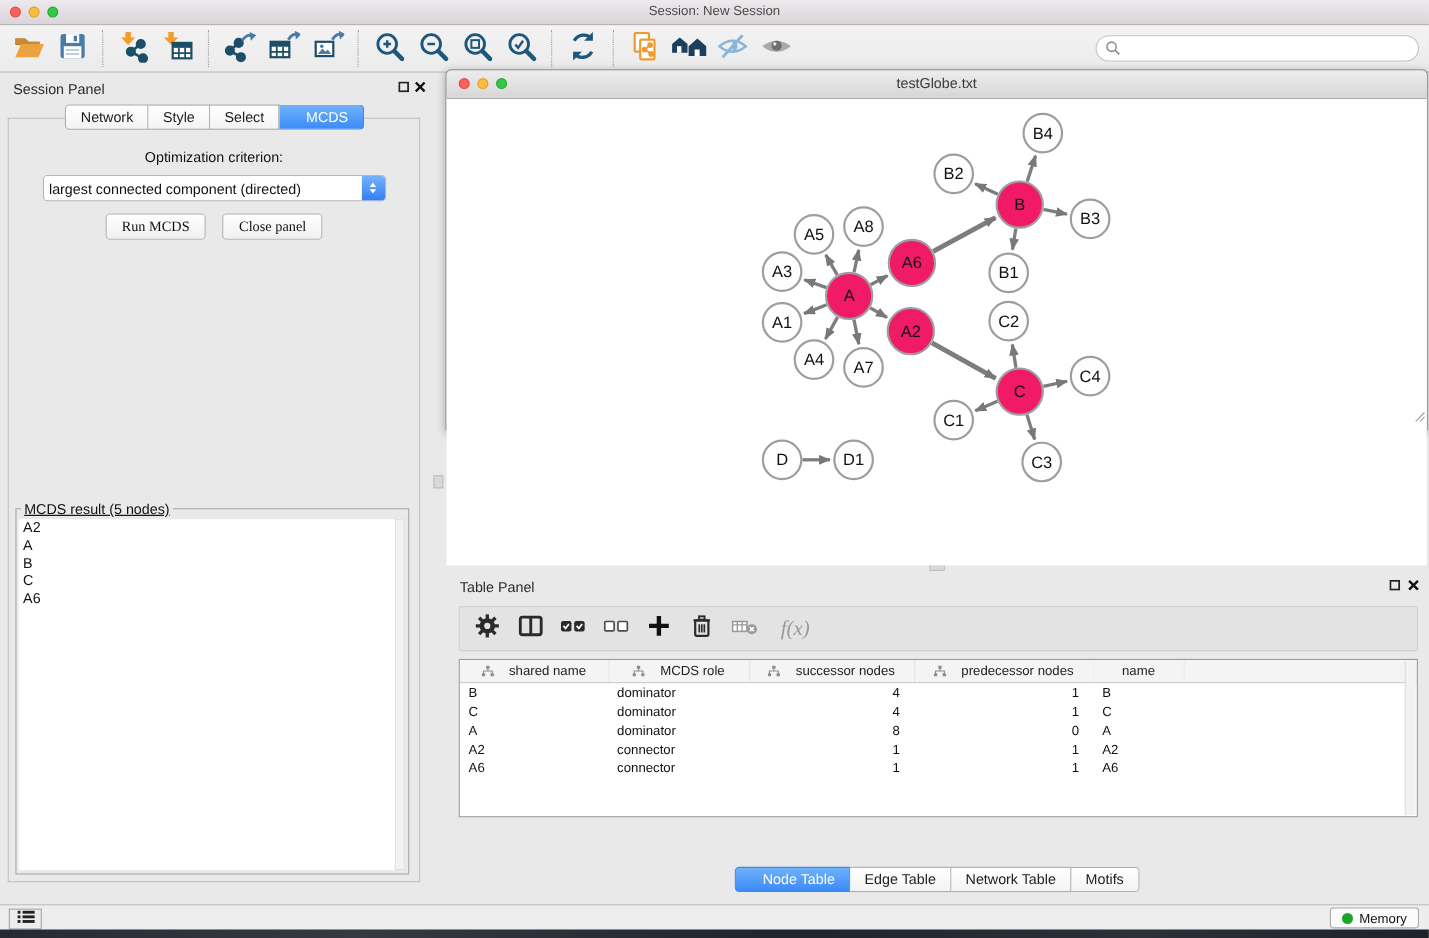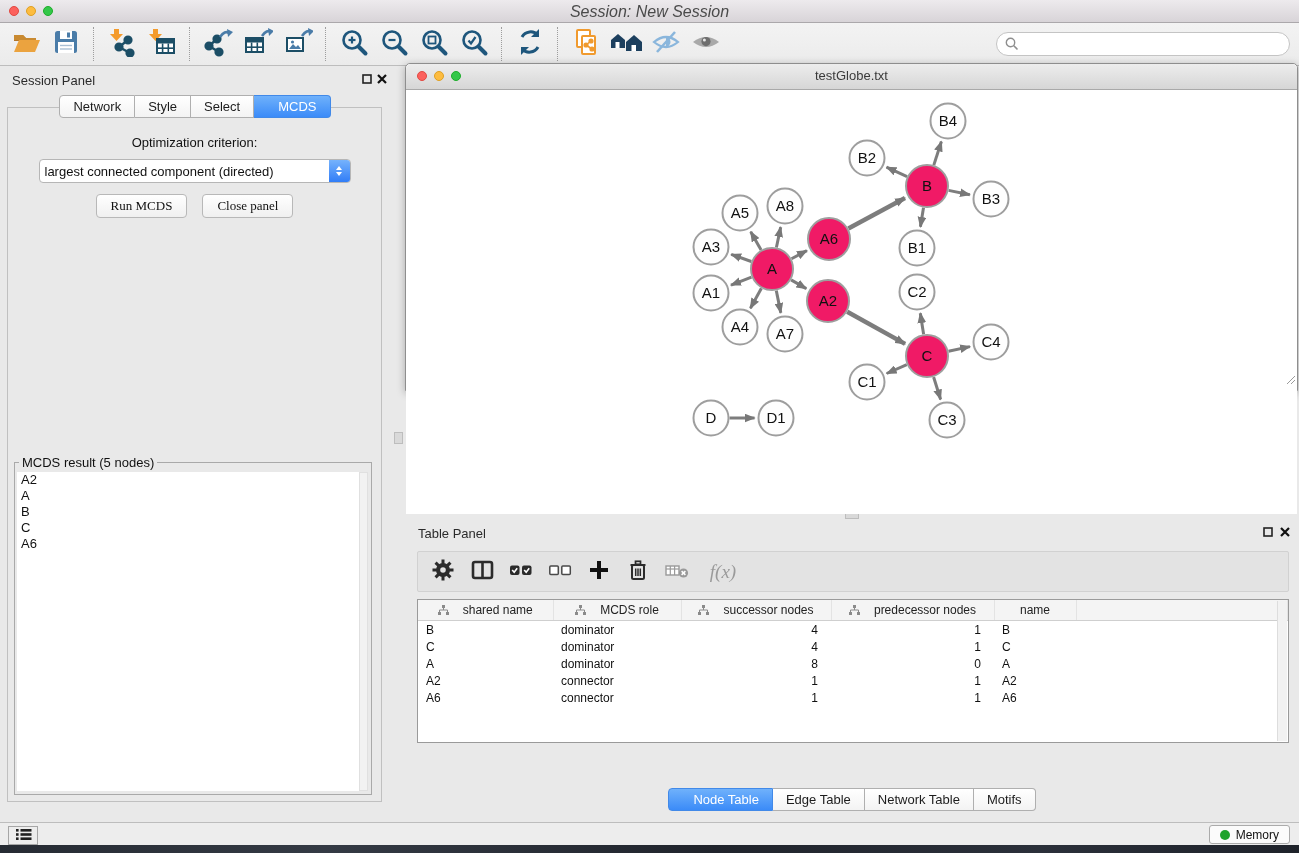--- a/index.html
+++ b/index.html
@@ -5,21 +5,21 @@
   html,body{margin:0;padding:0;}
   body{
     width:1299px;height:853px;position:relative;overflow:hidden;
     font-family:"Liberation Sans",sans-serif;background:#E9E9E9;
     -webkit-font-smoothing:antialiased;
   }
   
   #titlebar{position:absolute;left:0;top:0;width:1299px;height:22px;
     background:linear-gradient(#EDEAED,#D8D4D8);border-bottom:1px solid #ABA8AB;}
   #titlebar .title{position:absolute;left:0;right:0;top:3px;text-align:center;
-    font-size:16px;color:#4A4A4A;font-style:italic;}
+    font-size:12px;color:#4A4A4A;}
   .lights{position:absolute;left:9px;top:6px;display:flex;gap:7px;}
   .light{width:10px;height:10px;border-radius:50%;display:inline-block;}
   .light.red{background:#FC615D;border:1px solid #E14942;box-sizing:border-box;}
   .light.yellow{background:#FDBC40;border:1px solid #DFA023;box-sizing:border-box;}
   .light.green{background:#34C749;border:1px solid #1DAD2B;box-sizing:border-box;}
   
   #toolbar{position:absolute;left:0;top:23px;width:1299px;height:43px;
     background:linear-gradient(#F3F3F3,#EBEBEB);border-bottom:1px solid #BDBDBD;
     display:flex;align-items:center;padding-left:6px;box-sizing:border-box;}
   .tbtn{width:40px;height:34px;display:flex;align-items:center;justify-content:center;}
@@ -48,21 +48,21 @@
     border-radius:4px;height:24px;width:312px;margin:9px auto 0;box-sizing:border-box;overflow:hidden;}
   .combo-text{flex:1;font-size:13px;color:#111;padding-left:5px;white-space:nowrap;}
   .combo-cap{width:21px;height:24px;background:linear-gradient(#79B5FC,#2E7BF7);
     display:flex;flex-direction:column;align-items:center;justify-content:center;gap:2px;}
   .tri-up{width:0;height:0;border-left:3.5px solid transparent;border-right:3.5px solid transparent;border-bottom:4.5px solid #fff;}
   .tri-down{width:0;height:0;border-left:3.5px solid transparent;border-right:3.5px solid transparent;border-top:4.5px solid #fff;}
   #cp-buttons{display:flex;justify-content:center;gap:15px;margin-top:11px;}
   .mac-btn{background:linear-gradient(#FFFFFF,#F0F0F0);border:1px solid #B8B8B8;border-radius:4px;
     font-size:13px;color:#111;padding:3px 14px;font-family:Liberation Serif, serif;}
   #mcds-fieldset{position:absolute;left:6px;top:347px;width:356px;height:338px;
-    border:1px solid #A9A9A9;margin:0;padding:0;}
+    border:1px solid #A9A9A9;margin:0;padding:0;text-decoration:underline;}
   #mcds-fieldset legend{font-size:13px;color:#111;margin-left:4px;padding:0 3px;}
   #mcds-listbox{position:absolute;left:2px;top:2px;right:12px;bottom:3px;background:#fff;overflow:hidden;}
   #mcds-scroll{position:absolute;right:3px;top:2px;bottom:3px;width:9px;background:#F2F2F2;border:1px solid #E0E0E0;box-sizing:border-box;}
   .mcds-item{font-size:13px;line-height:16px;padding-left:4px;color:#111;}
   
   .split-handle{position:absolute;background:#D9D9D9;border:1px solid #BDBDBD;box-sizing:border-box;}
   
   #network-window{position:absolute;left:405px;top:63px;width:893px;height:328px;
     border:1px solid #8E8E8E;border-radius:5px 5px 0 0;background:#fff;
     box-shadow:0 2px 8px rgba(0,0,0,0.28);box-sizing:border-box;}

